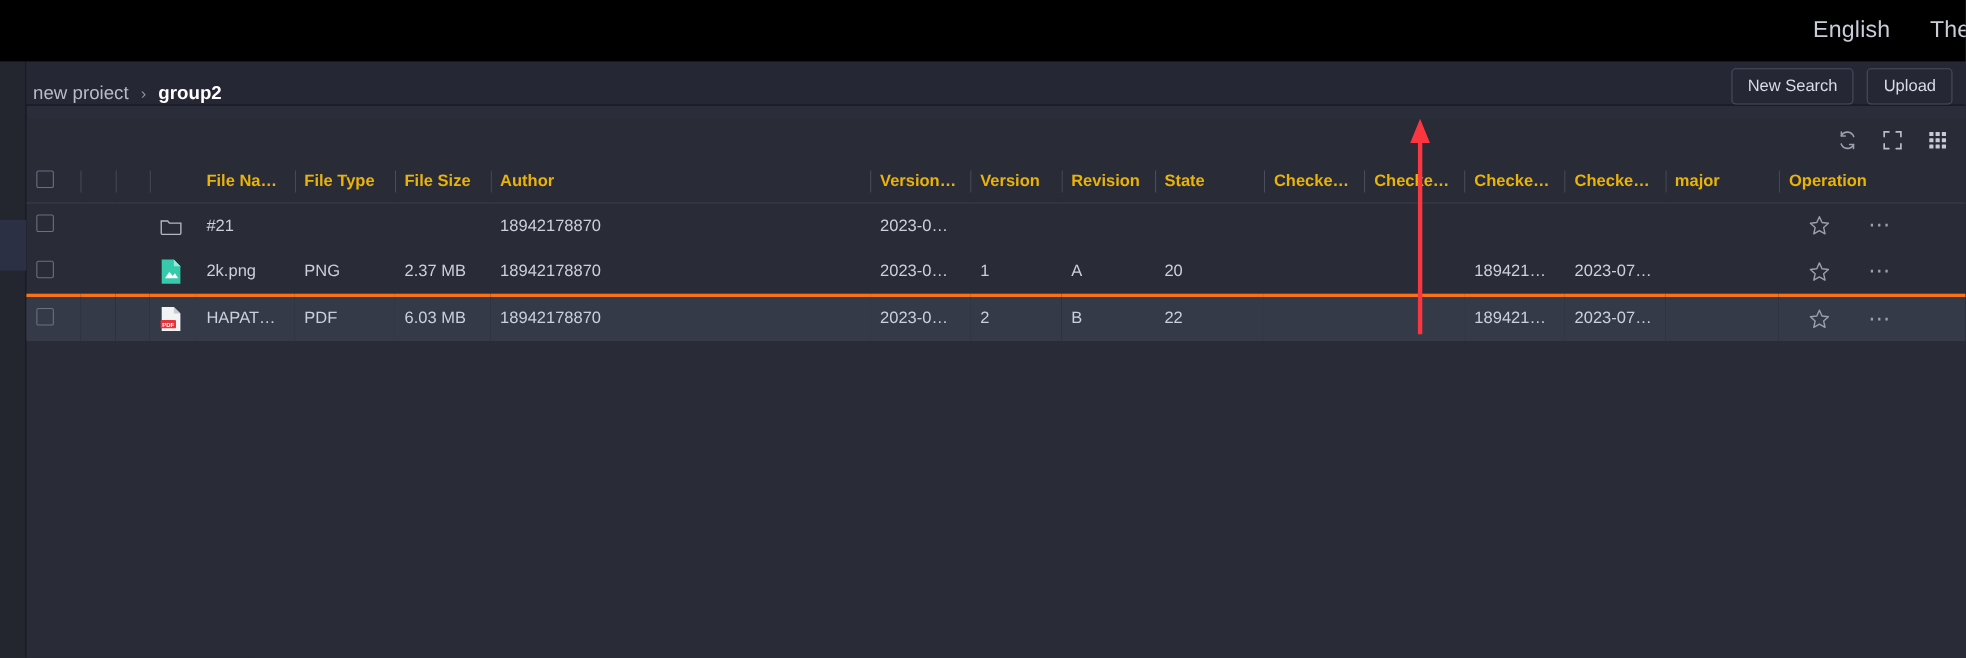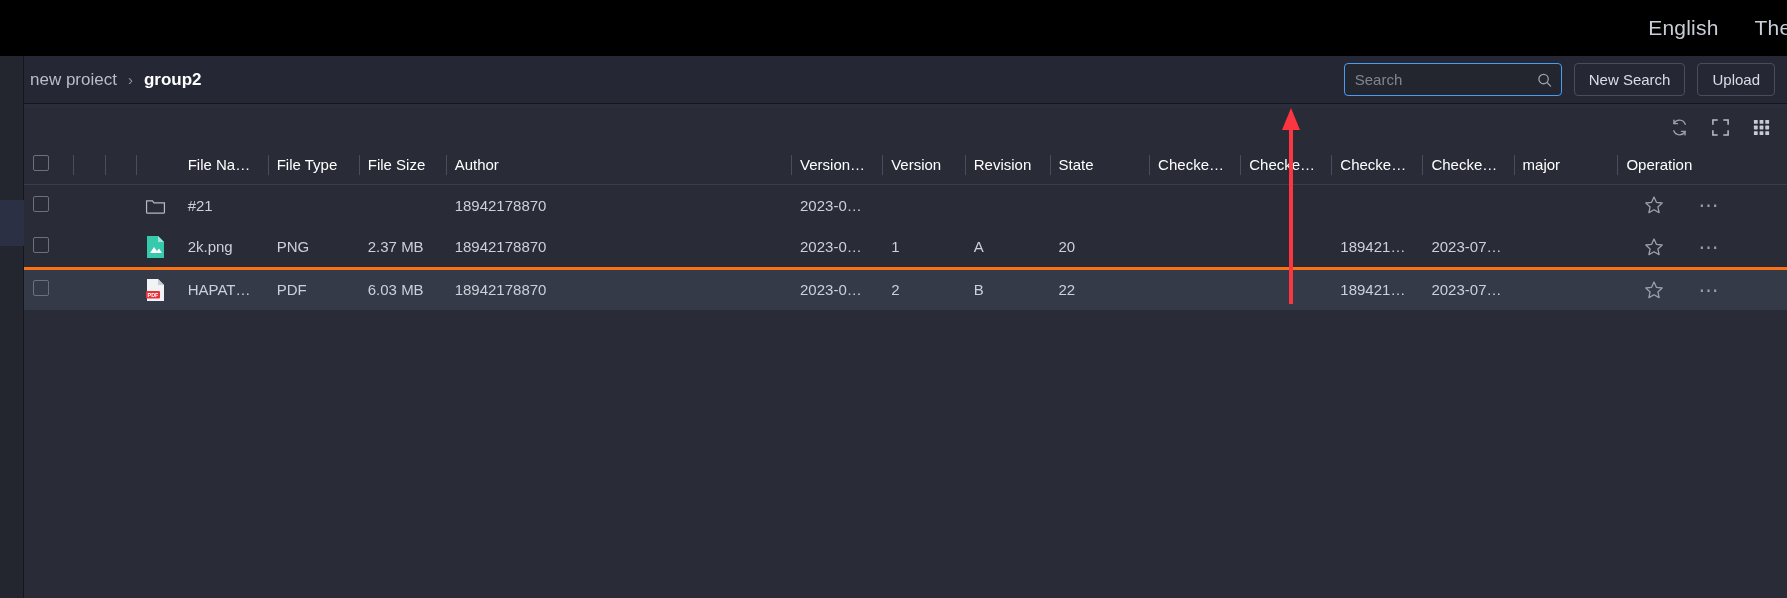--- a/index.html
+++ b/index.html
@@ -31,24 +31,24 @@
     background: #23252f;
     border-right: 1px solid #15171d;
   }
   .rail-active {
     position: absolute; left: 0; top: 144px; width: 24px; height: 46px;
     background: #2b3044;
   }
 
   
   .crumbbar {
-    position: absolute; left: 24px; top: 56px; width: 1763px; height: 48px;
+    position: absolute; left: 24px; top: 56px; width: 1763px; height: 40px;
     background: #252734;
     border-bottom: 1px solid #15171d;
-    display: flex; align-items: center;
+    display: flex; align-items: flex-end;
   }
   .crumbs { display: flex; align-items: center; gap: 11px; padding-left: 6px; }
   .crumb {
     font-size: 17px; color: #b8bdc9; cursor: pointer; white-space: nowrap;
   }
   .crumb.current { color: #ffffff; font-weight: bold; }
   .crumb-sep { color: #8d93a2; font-size: 15px; }
 
   .crumb-actions {
     margin-left: auto; display: flex; align-items: center; gap: 12px;
@@ -85,22 +85,22 @@
   }
   .grid-tools {
     height: 38px; display: flex; align-items: center; justify-content: flex-end;
     gap: 22px; padding-right: 16px;
   }
   .gicon { width: 19px; height: 19px; cursor: pointer; color: #9aa0ad; }
   .gicon svg { display: block; }
 
   table.filetable { width: 100%; border-collapse: collapse; table-layout: fixed; }
   table.filetable th {
-    height: 38px; text-align: left; font-size: 15px; color: #ffffff;
-    font-weight: normal; padding: 0 9px; white-space: nowrap;
+    height: 38px; text-align: left; font-size: 15px; color: #eab308;
+    font-weight: bold; padding: 0 9px; white-space: nowrap;
     overflow: hidden; text-overflow: ellipsis;
     border-bottom: 1px solid #3a3d4b;
     position: relative;
   }
   table.filetable th + th::before {
     content: ""; position: absolute; left: 0; top: 9px; bottom: 9px;
     width: 1px; background: #4a4e5c;
   }
   table.filetable th.nosep::before { display: none; }
   table.filetable td {
@@ -167,29 +167,20 @@
   </div>
 
   <div class="crumbbar">
     <div class="crumbs">
       <span class="crumb">new proiect</span>
       <span class="crumb-sep">›</span>
       <span class="crumb current">group2</span>
     </div>
 
     <div class="crumb-actions">
-      <div class="search-box">
-        <input type="text" placeholder="Search" style="">
-        <span class="search-icon">
-          <svg viewBox="0 0 16 16" width="15" height="15" fill="none" stroke="#9aa0ad" stroke-width="1.4">
-            <circle cx="7" cy="7" r="5"></circle>
-              <line x1="10.7" y1="10.7" x2="14.5" y2="14.5" stroke-linecap="round"></line>
-          </svg>
-        </span>
-      </div>
       <button class="tbtn">New Search</button>
       <button class="tbtn">Upload</button>
     </div>
   </div>
 
   <div class="content">
 
     <div class="grid-tools">
       <span class="gicon">
         <svg viewBox="0 0 20 20" width="19" height="19" fill="none" stroke="#9aa0ad" stroke-width="1.5" stroke-linecap="round">

